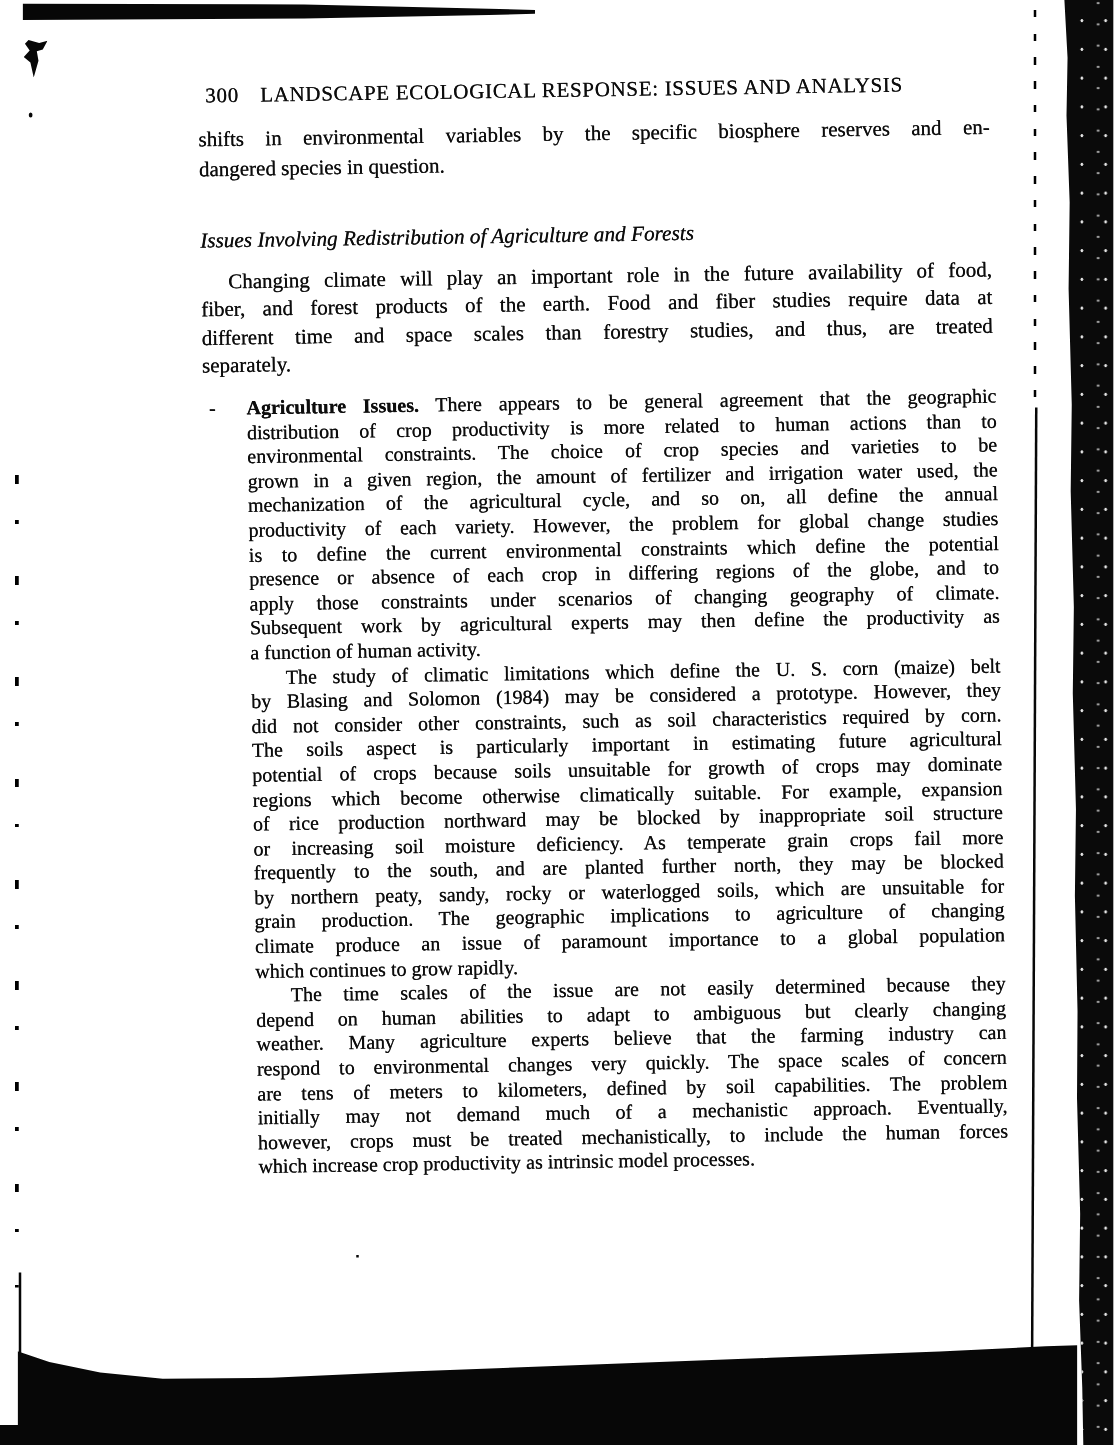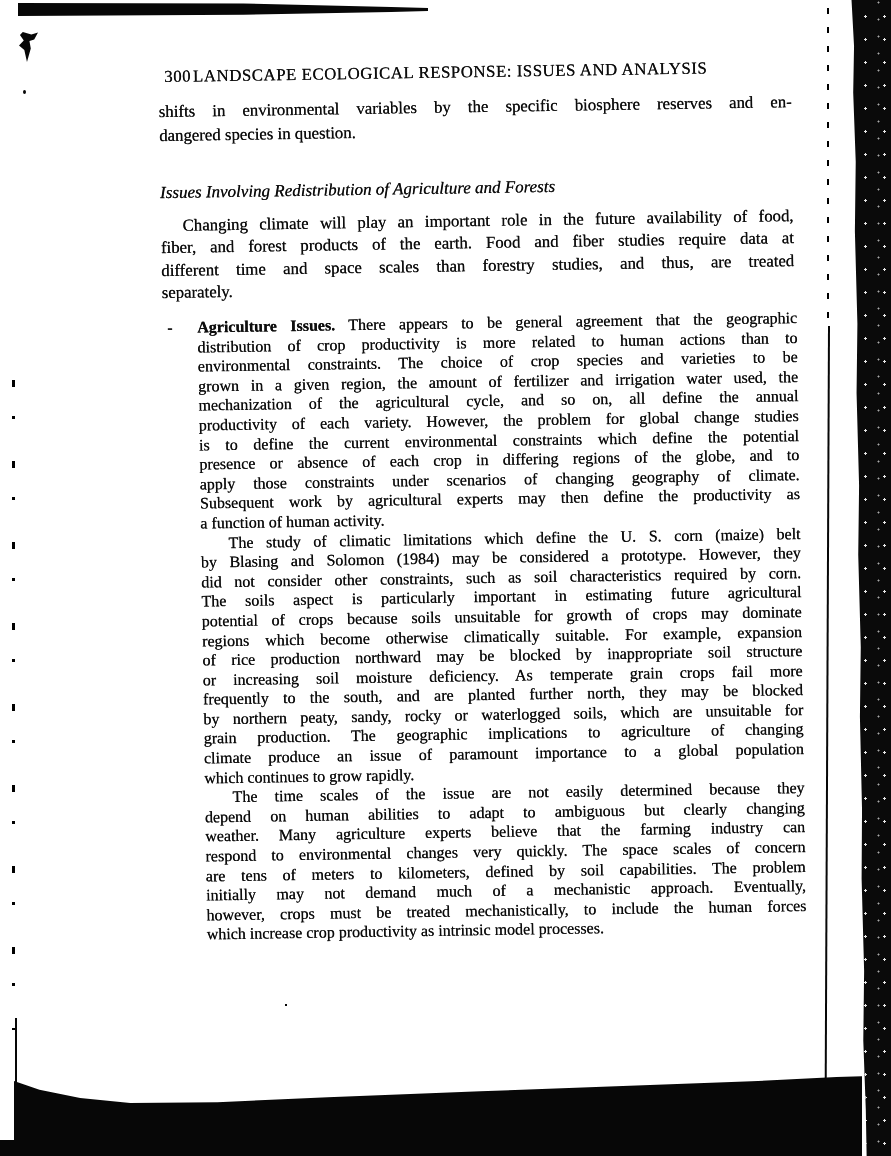--- a/index.html
+++ b/index.html
@@ -15,21 +15,21 @@
     transform:rotate(-0.9deg);transform-origin:0 0;
     color:#0d0d0d;
     text-shadow:0.2px 0.2px 0 #151515;
   }
   .block{position:absolute;left:0;}
 
   .running-header{
     top:67px;left:6px;white-space:nowrap;
     font-size:16.8px;letter-spacing:0.55px;line-height:20px;
   }
-  .running-header .num{margin-right:2px;}
+  .running-header .num{margin-right:17px;}
 
   .para{width:633px;}
   .intro{top:100px;line-height:24px;font-size:16.8px;}
   .section-heading{top:182px;font-style:italic;font-size:17px;line-height:22px;white-space:nowrap;}
   .climate{top:215px;line-height:22.4px;font-size:16.8px;}
 
   .bullet{top:318px;width:640px;}
   .bullet-marker{position:absolute;left:5px;top:0;font-size:16px;line-height:19.6px;}
   .bullet-body{margin-left:35px;width:600px;line-height:19.6px;font-size:16px;}
 

